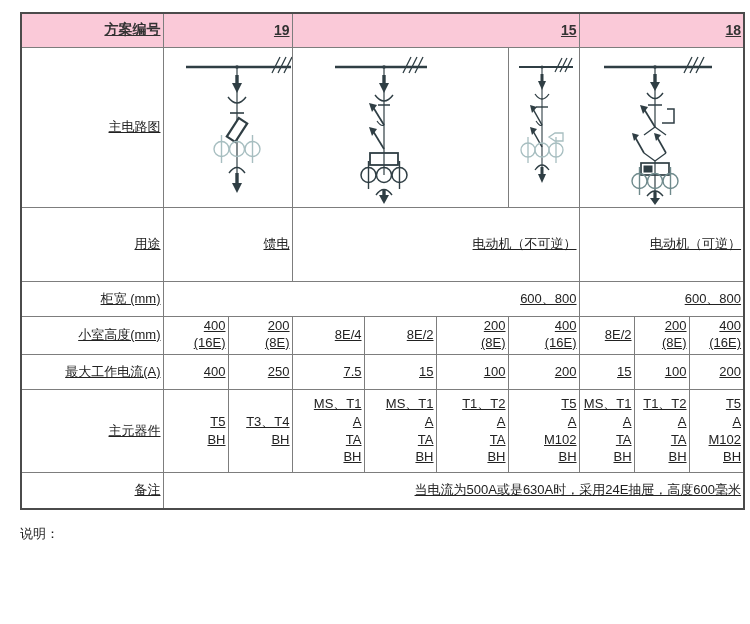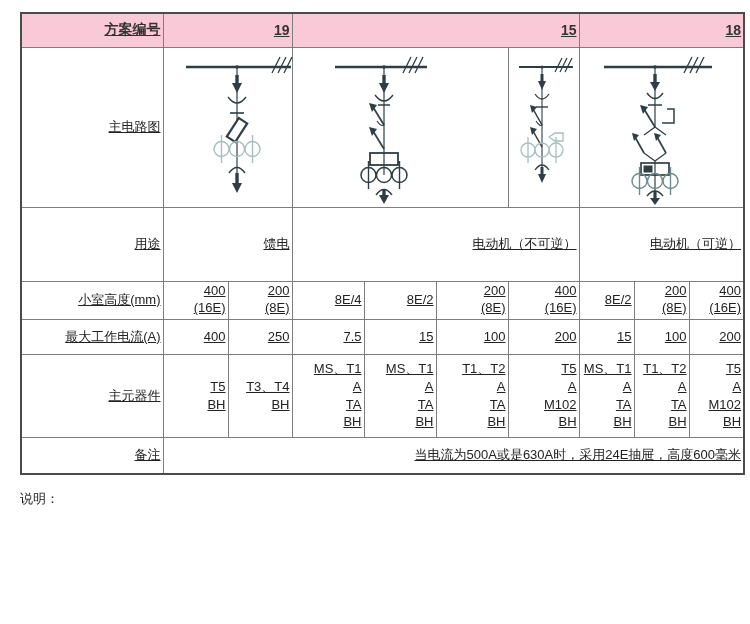--- a/index.html
+++ b/index.html
@@ -213,20 +213,25 @@
   </tr>
 
   <tr style="height:74px">
     <td class="lbl">用途</td>
     <td colspan="2">馈电</td>
     <td colspan="4">电动机（不可逆）</td>
     <td colspan="3">电动机（可逆）</td>
   </tr>
 
 
+  <tr style="height:35px">
+    <td class="lbl">柜宽 (mm)</td>
+    <td colspan="6">600、800</td>
+    <td colspan="3">600、800</td>
+  </tr>
 
   <tr style="height:38px">
     <td class="lbl">小室高度(mm)</td>
     <td class="pre">400
 (16E)</td>
     <td class="pre">200
 (8E)</td>
     <td class="pre">8E/4</td>
     <td class="pre">8E/2</td>
     <td class="pre">200

